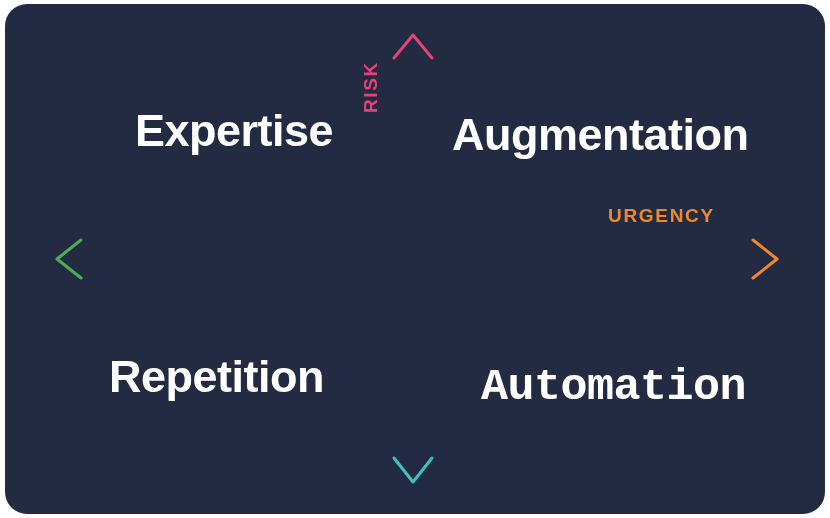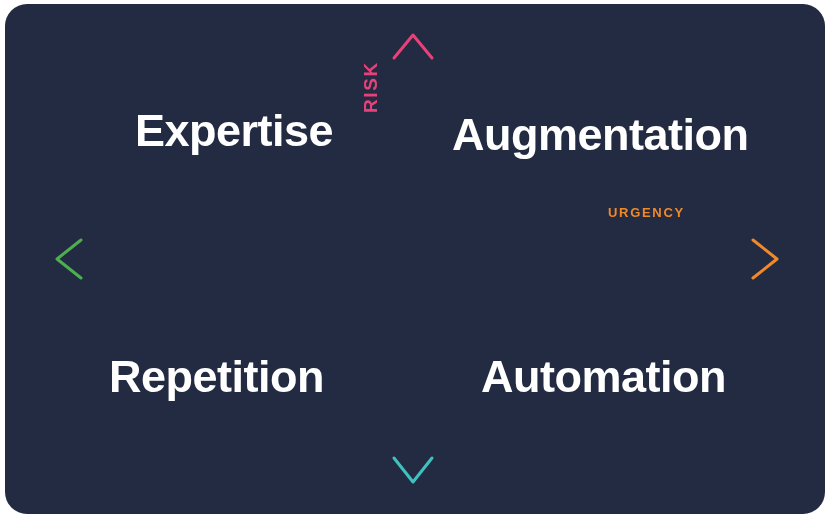--- a/index.html
+++ b/index.html
@@ -56,41 +56,41 @@
     writing-mode: vertical-rl;
     transform: rotate(180deg);
     white-space: nowrap;
   }
 
   #urgency-label {
     position: absolute;
     left: 603px;
     top: 202px;
     color: #f0892a;
-    font-size: 13px;
+    font-size: 19px;
     font-weight: bold;
     letter-spacing: 1.7px;
     line-height: 1;
     white-space: nowrap;
   }
 
   
   .quadrant-label {
     position: absolute;
     color: #ffffff;
     font-size: 45px;
     font-weight: bold;
     line-height: 1;
     letter-spacing: -0.5px;
     white-space: nowrap;
   }
   #quad-expertise     { left: 112px; top: 104px; margin-left: 18px; }
   #quad-augmentation  { left: 447px; top: 108px; }
   #quad-repetition    { left: 104px; top: 350px; }
-  #quad-automation    { left: 476px; top: 350px; }
+  #quad-automation    { left: 476px; top: 361px; font-family: Liberation Mono, monospace; }
 </style>
 </head>
 <body>
 
 <div id="matrix-panel">
 
   <div class="axis-layer">
     <svg width="820" height="510" viewBox="0 0 820 510" xmlns="http://www.w3.org/2000/svg">
       <defs>
         <linearGradient id="grad-vertical" x1="0" y1="0" x2="0" y2="1">

